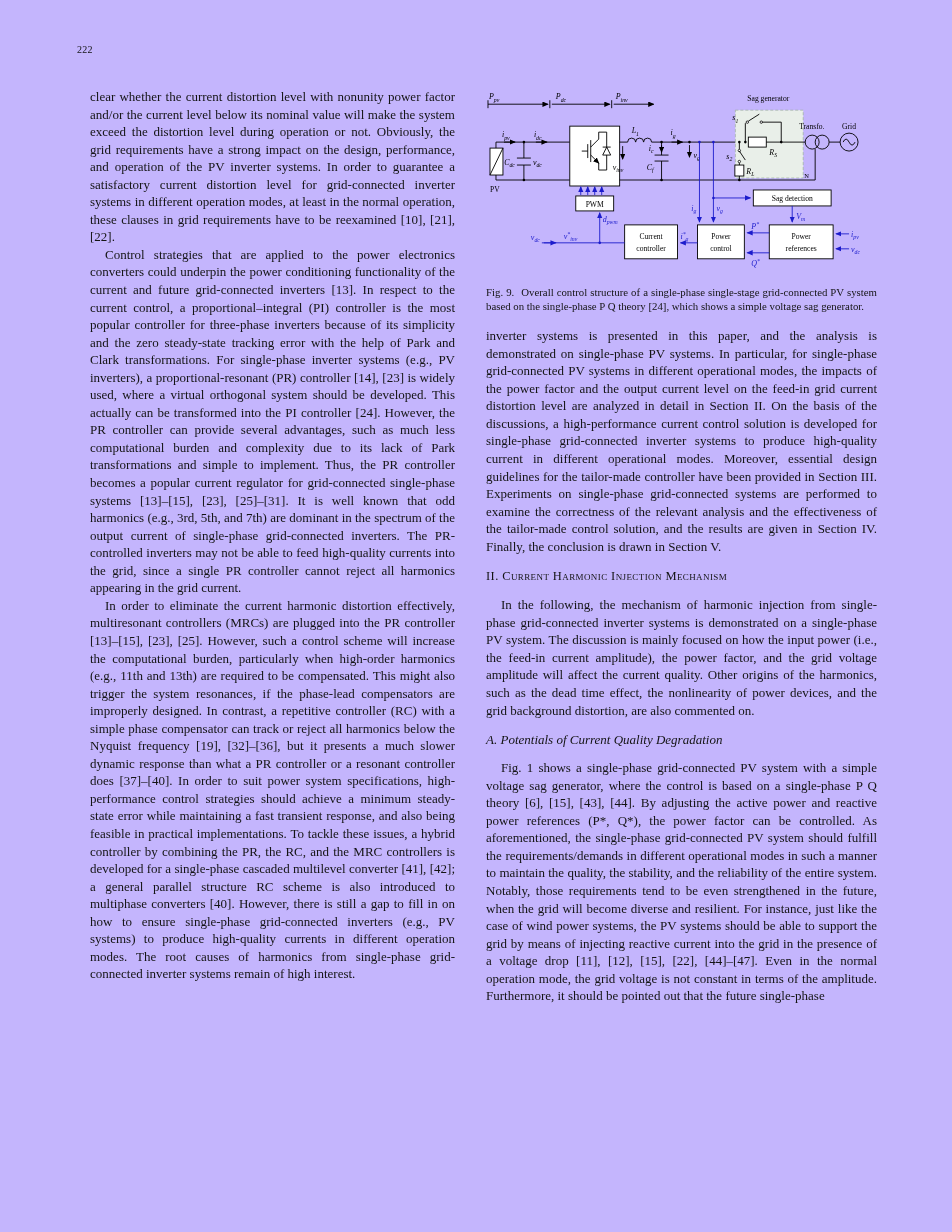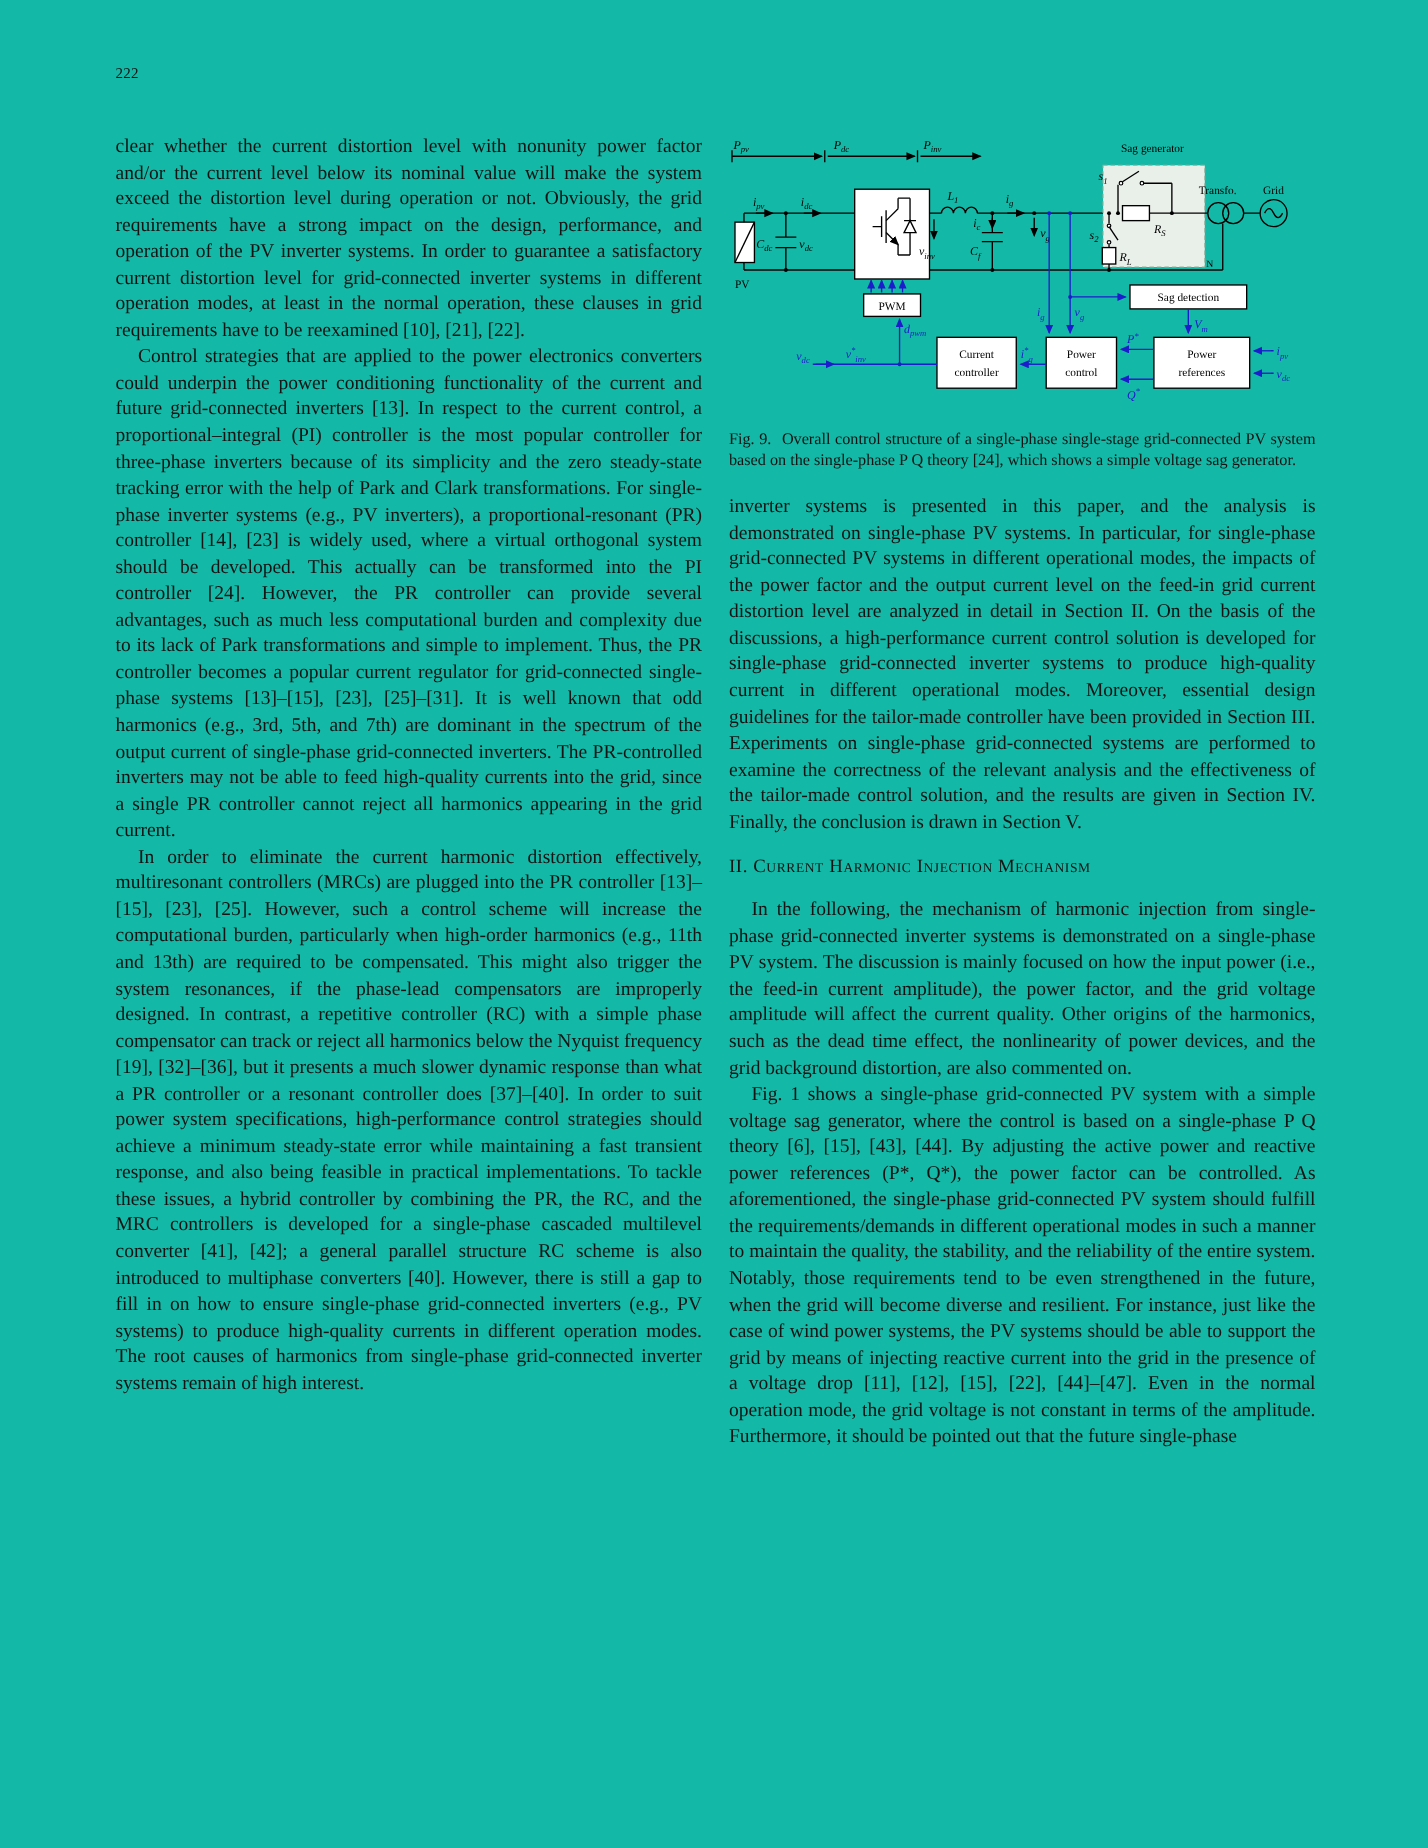--- a/index.html
+++ b/index.html
@@ -1,23 +1,23 @@
 <!DOCTYPE html>
 <html><head>
 <meta charset="utf-8">
 <style>
   * { margin:0; padding:0; box-sizing:border-box; }
   html,body { background:#ffffff; }
   body { width:952px; height:1232px; font-family:"Liberation Serif", serif; color:#141414; }
-  .page { position:relative; width:952px; height:1232px; overflow:hidden; background:#14b8a6; }
+  .page { position:relative; width:952px; height:1232px; overflow:hidden; background:#c4b5fd; }
   .header { position:absolute; top:44px; left:77px; right:75px; display:flex; align-items:baseline;
             font-size:10px; letter-spacing:0.2px; }
   .journal { margin-left:auto; text-align:right; }
   .columns { position:absolute; top:88px; left:77px; width:800px; display:flex; gap:18px; }
-  .col { width:391px; }
+  .col { width:391px;margin-left:13px; }
   p.body { font-size:13px; line-height:17.55px; text-align:justify; text-indent:15px; }
   p.noindent { text-indent:0; }
   h2.sec { font-size:12.5px; font-weight:normal; font-variant:small-caps; 
            margin:14px 0 12px 0; letter-spacing:0.4px; }
   h3.subsec { font-size:13px; font-weight:normal; font-style:italic; margin:13px 0 11px 0; }
   figure { margin:0 0 14px 0; }
   .caption { font-size:10.8px; line-height:13.6px; text-align:justify; margin-top:8px; }
   .cap-label { margin-right:7px; }
 
   
@@ -242,18 +242,19 @@
           <span class="cap-label">Fig. 9.</span><span>Overall control structure of a single-phase single-stage grid-connected PV system based on the single-phase P Q theory [24], which shows a simple voltage sag generator.</span>
         </figcaption>
       </figure>
 
       <p class="body noindent">inverter systems is presented in this paper, and the analysis is demonstrated on single-phase PV systems. In particular, for single-phase grid-connected PV systems in different operational modes, the impacts of the power factor and the output current level on the feed-in grid current distortion level are analyzed in detail in Section II. On the basis of the discussions, a high-performance current control solution is developed for single-phase grid-connected inverter systems to produce high-quality current in different operational modes. Moreover, essential design guidelines for the tailor-made controller have been provided in Section III. Experiments on single-phase grid-connected systems are performed to examine the correctness of the relevant analysis and the effectiveness of the tailor-made control solution, and the results are given in Section IV. Finally, the conclusion is drawn in Section V.</p>
 
       <h2 class="sec">II. Current Harmonic Injection Mechanism</h2>
 
       <p class="body">In the following, the mechanism of harmonic injection from single-phase grid-connected inverter systems is demonstrated on a single-phase PV system. The discussion is mainly focused on how the input power (i.e., the feed-in current amplitude), the power factor, and the grid voltage amplitude will affect the current quality. Other origins of the harmonics, such as the dead time effect, the nonlinearity of power devices, and the grid background distortion, are also commented on.</p>
 
+      <h3 class="subsec">A. Potentials of Current Quality Degradation</h3>
 
       <p class="body">Fig. 1 shows a single-phase grid-connected PV system with a simple voltage sag generator, where the control is based on a single-phase P Q theory [6], [15], [43], [44]. By adjusting the active power and reactive power references (P*, Q*), the power factor can be controlled. As aforementioned, the single-phase grid-connected PV system should fulfill the requirements/demands in different operational modes in such a manner to maintain the quality, the stability, and the reliability of the entire system. Notably, those requirements tend to be even strengthened in the future, when the grid will become diverse and resilient. For instance, just like the case of wind power systems, the PV systems should be able to support the grid by means of injecting reactive current into the grid in the presence of a voltage drop [11], [12], [15], [22], [44]–[47]. Even in the normal operation mode, the grid voltage is not constant in terms of the amplitude. Furthermore, it should be pointed out that the future single-phase</p>
 
     </div>
   </div>
 </div>
 
 </body></html>

